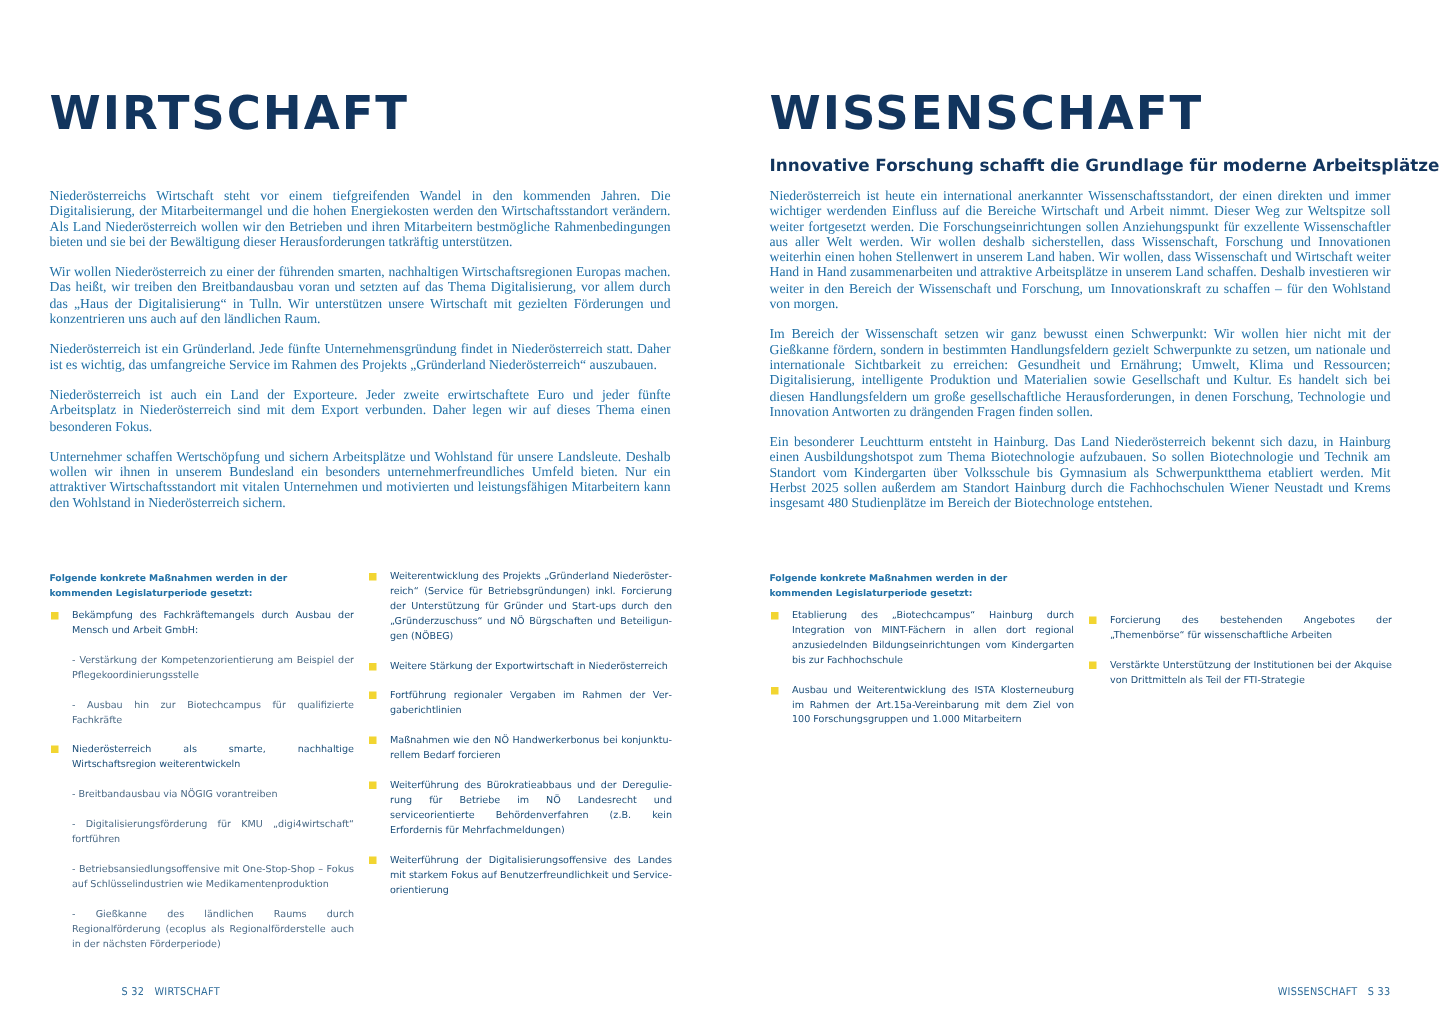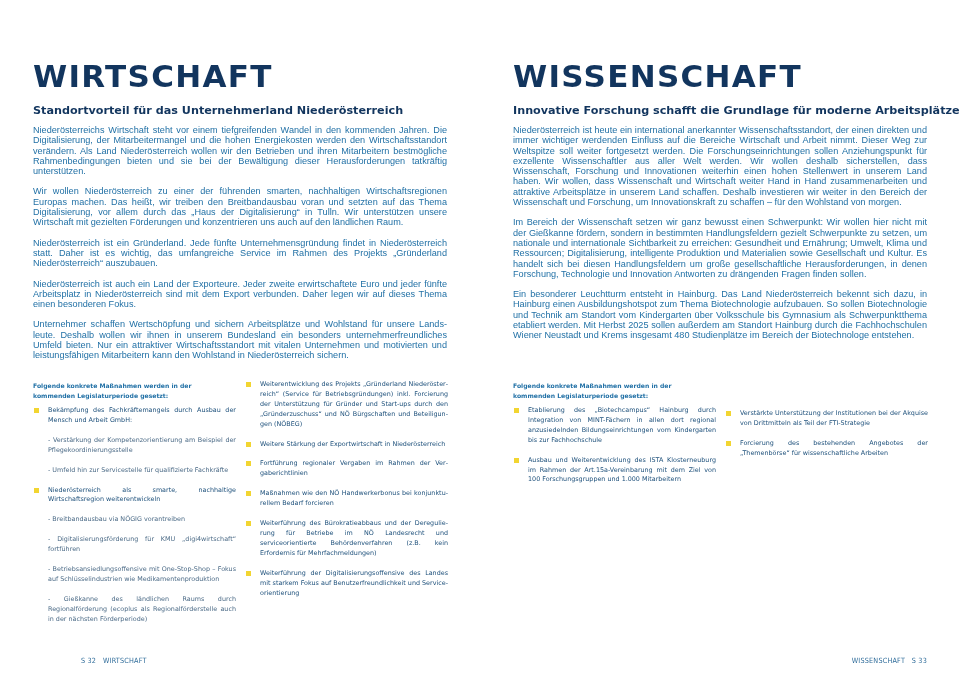--- a/index.html
+++ b/index.html
@@ -18,21 +18,21 @@
   .subtitle {
     position: absolute; left: 33px; top: 104px; margin: 0;
     font-family: "DejaVu Sans", sans-serif; font-weight: bold; font-size: 11.2px;
     color: #12355e; line-height: 14px; white-space: nowrap;
   }
   .body-text {
     position: absolute; left: 33px; top: 125px; width: 414px;
   }
   .para {
     margin: 0 0 10px 0; font-size: 9.15px; line-height: 10.3px; text-align: justify;
-    color: #2271a6; font-family: Liberation Sans, sans-serif;
+    color: #2271a6; font-family: Liberation Serif, serif;
   }
   .measures { position: absolute; top: 381px; }
   .intro {
     font-size: 6.1px; line-height: 9.5px; font-weight: bold; color: #2271a6; margin: 0 0 6px 0;
     width: 200px;
   }
   .col { position: absolute; width: 203px; }
   .bullet { position: relative; padding-left: 15px; margin: 0 0 10px 0; }
   .bullet .sq {
     position: absolute; left: 1px; top: 2px; width: 5px; height: 5px; background: #f2d531;
@@ -45,40 +45,39 @@
   .footer {
     position: absolute; top: 656px; font-size: 7.2px; color: #2f6c9a; letter-spacing: 0.2px;
     font-family: "DejaVu Sans Condensed", "DejaVu Sans", sans-serif;
   }
 </style>
 </head>
 <body>
 
 <div class="page left">
   <h1 class="title">WIRTSCHAFT</h1>
-  <h2 class="subtitle">Standortvorteil für das Unternehmerland Niederösterreich</h2>
   <div class="body-text">
     <p class="para">Niederösterreichs Wirtschaft steht vor einem tiefgreifenden Wandel in den kommenden Jahren. Die Digitalisierung, der Mitarbeitermangel und die hohen Energiekosten werden den Wirtschafts­standort verändern. Als Land Niederösterreich wollen wir den Betrieben und ihren Mitarbeitern bestmögliche Rahmenbedingungen bieten und sie bei der Bewältigung dieser Herausforderungen tatkräftig unterstützen.</p>
     <p class="para">Wir wollen Niederösterreich zu einer der führenden smarten, nachhaltigen Wirtschaftsregionen Europas machen. Das heißt, wir treiben den Breitbandausbau voran und setzten auf das Thema Digitalisierung, vor allem durch das „Haus der Digitalisierung“ in Tulln. Wir unterstützen unsere Wirtschaft mit gezielten Förderungen und konzentrieren uns auch auf den ländlichen Raum.</p>
     <p class="para">Niederösterreich ist ein Gründerland. Jede fünfte Unternehmensgründung findet in Niederösterreich statt. Daher ist es wichtig, das umfangreiche Service im Rahmen des Projekts „Gründerland Niederösterreich“ auszubauen.</p>
     <p class="para">Niederösterreich ist auch ein Land der Exporteure. Jeder zweite erwirtschaftete Euro und jeder fünfte Arbeitsplatz in Niederösterreich sind mit dem Export verbunden. Daher legen wir auf dieses Thema einen besonderen Fokus.</p>
     <p class="para">Unternehmer schaffen Wertschöpfung und sichern Arbeitsplätze und Wohlstand für unsere Lands­leute. Deshalb wollen wir ihnen in unserem Bundesland ein besonders unternehmerfreundliches Umfeld bieten. Nur ein attraktiver Wirtschaftsstandort mit vitalen Unternehmen und motivierten und leistungsfähigen Mitarbeitern kann den Wohlstand in Niederösterreich sichern.</p>
   </div>
 
   <div class="col measures" style="left:33px;">
     <p class="intro">Folgende konkrete Maßnahmen werden in der kommenden Legislaturperiode gesetzt:</p>
     <div class="bullet">
       <span class="sq"></span>
       <p class="btext">Bekämpfung des Fachkräftemangels durch Ausbau der Mensch und Arbeit GmbH:</p>
     </div>
     <div class="sub">
         <p class="stext">- Verstärkung der Kompetenzorientierung am Beispiel der Pflegekoordinierungsstelle</p>
       </div>
     <div class="sub">
-        <p class="stext">- Umfeld hin zur Servicestelle für qualifizierte Fachkräfte</p>
+        <p class="stext">- Ausbau hin zur Biotechcampus für qualifizierte Fachkräfte</p>
       </div>
     <div class="bullet">
       <span class="sq"></span>
       <p class="btext">Niederösterreich als smarte, nachhaltige Wirtschaftsregion weiterentwickeln</p>
     </div>
     <div class="sub">
         <p class="stext">- Breitbandausbau via NÖGIG vorantreiben</p>
       </div>
     <div class="sub">
         <p class="stext">- Digitalisierungsförderung für KMU „digi4wirtschaft“ fortführen</p>
@@ -140,24 +139,24 @@
       </div>
     <div class="bullet">
         <span class="sq"></span>
         <p class="btext">Ausbau und Weiterentwicklung des ISTA Klosterneuburg im Rahmen der Art.15a-Vereinbarung mit dem Ziel von 100 Forschungsgruppen und 1.000 Mitarbeitern</p>
       </div>
   </div>
 
   <div class="col measures" style="left:245px; top:409px;">
     <div class="bullet">
         <span class="sq"></span>
-        <p class="btext">Verstärkte Unterstützung der Institutionen bei der Akquise von Drittmitteln als Teil der FTI-Strategie</p>
+        <p class="btext">Forcierung des bestehenden Angebotes der „Themenbörse“ für wissenschaftliche Arbeiten</p>
       </div>
     <div class="bullet">
         <span class="sq"></span>
-        <p class="btext">Forcierung des bestehenden Angebotes der „Themenbörse“ für wissenschaftliche Arbeiten</p>
+        <p class="btext">Verstärkte Unterstützung der Institutionen bei der Akquise von Drittmitteln als Teil der FTI-Strategie</p>
       </div>
   </div>
 
   <div class="footer" style="right:33px;">
     <span>WISSENSCHAFT</span>&nbsp;&nbsp;&nbsp;<span>S 33</span>
   </div>
 </div>
 
 </body></html>

